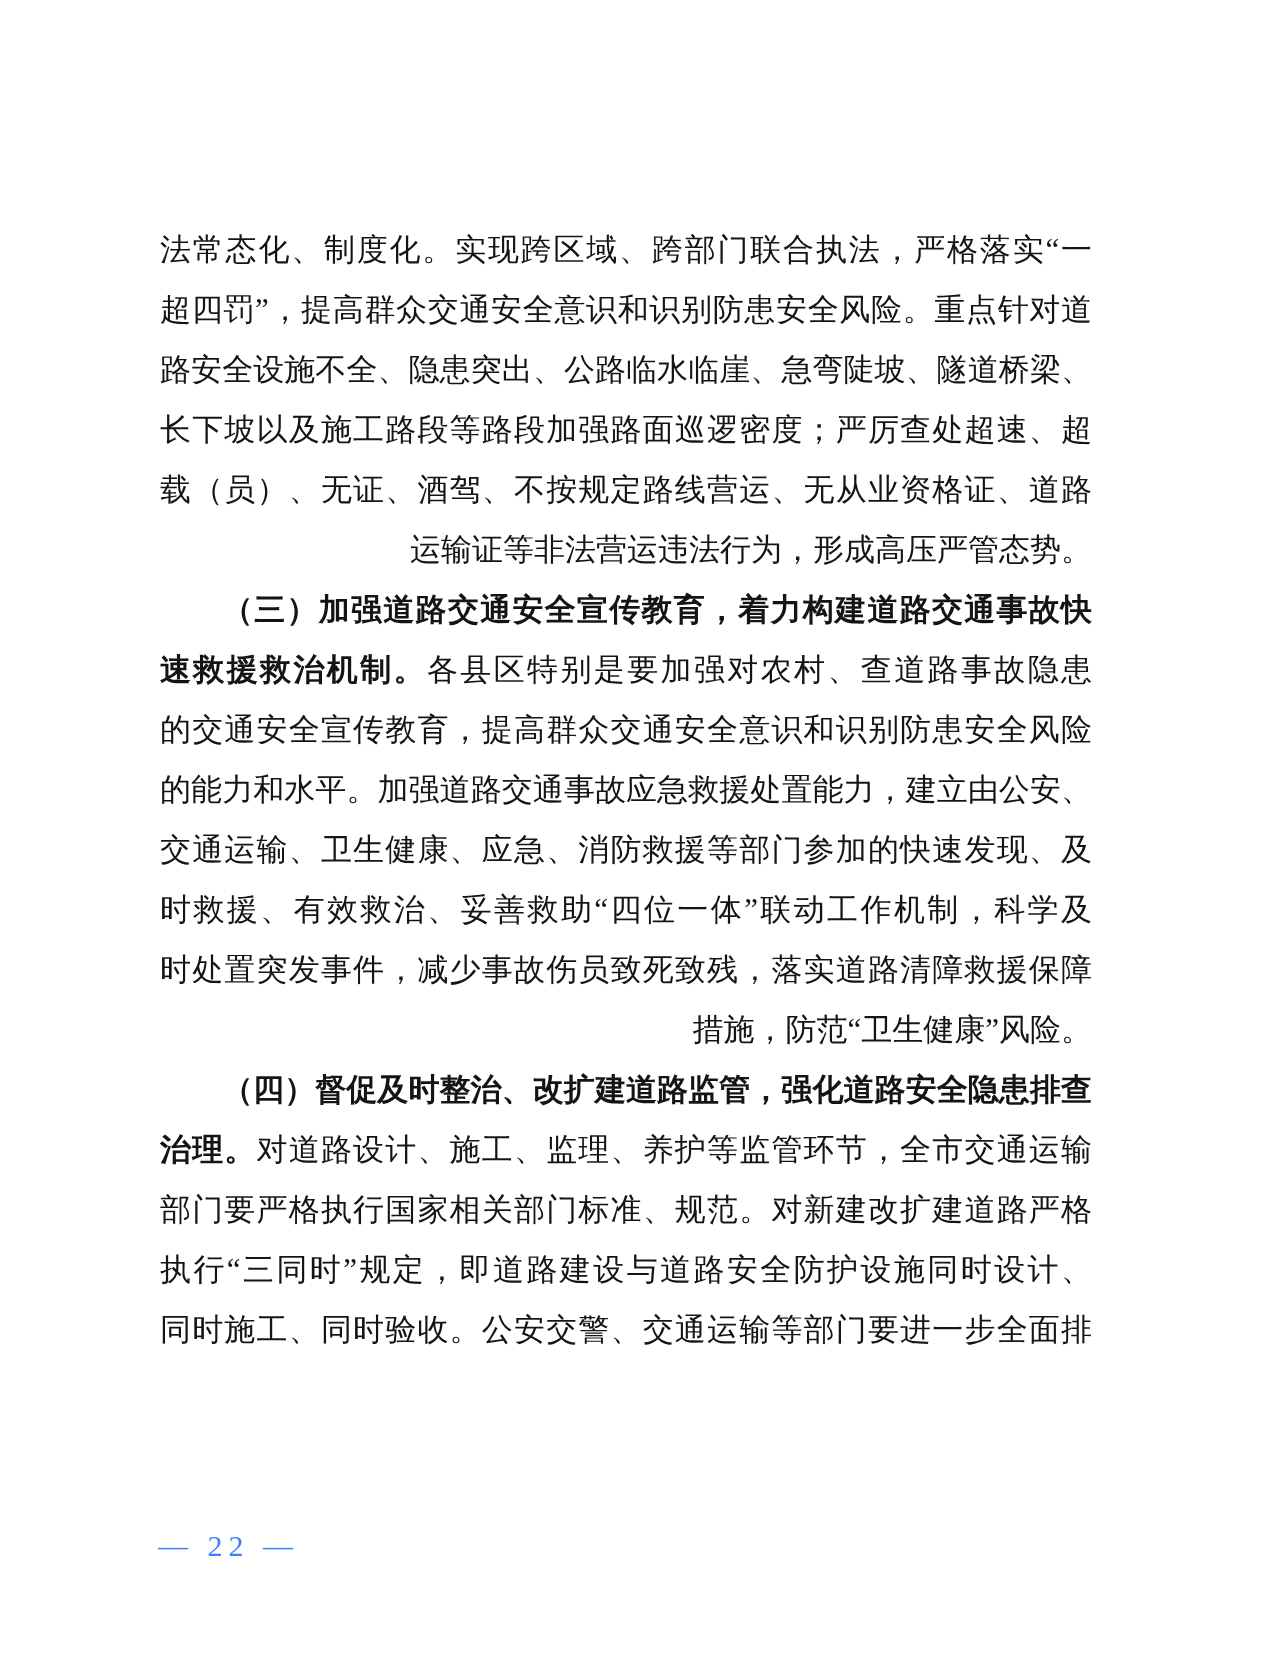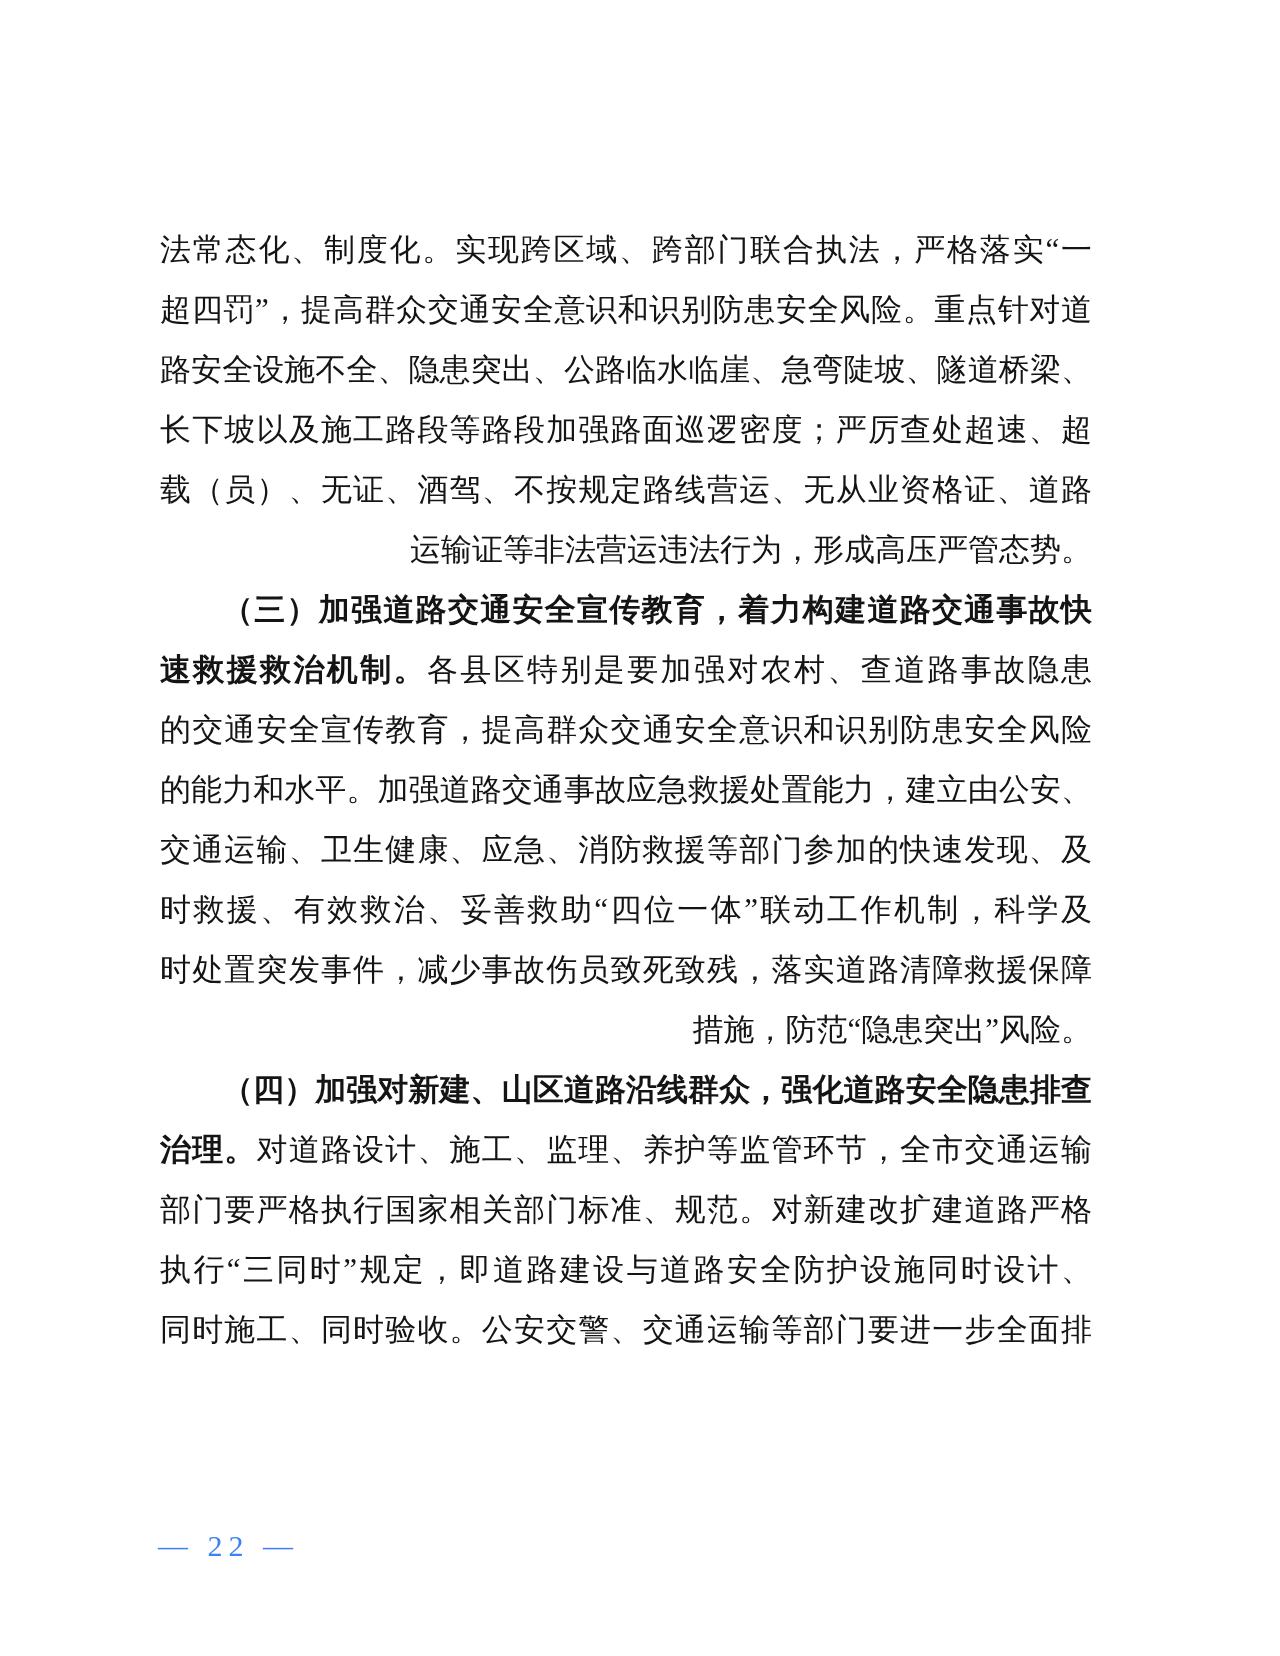--- a/index.html
+++ b/index.html
@@ -65,22 +65,22 @@
       <div class="text-line justify"><span class="seg">长下坡以及施工路段等路段加强路面巡逻密度；严厉查处超速、超</span></div>
       <div class="text-line justify"><span class="seg">载（员）、无证、酒驾、不按规定路线营运、无从业资格证、道路</span></div>
       <div class="text-line"><span class="seg">运输证等非法营运违法行为，形成高压严管态势。</span></div>
       <div class="text-line justify indent"><span class="seg bold">（三）加强道路交通安全宣传教育，着力构建道路交通事故快</span></div>
       <div class="text-line justify"><span class="seg bold">速救援救治机制。</span><span class="seg">各县区特别是要加强对农村、查道路事故隐患</span></div>
       <div class="text-line justify"><span class="seg">的交通安全宣传教育，提高群众交通安全意识和识别防患安全风险</span></div>
       <div class="text-line justify"><span class="seg">的能力和水平。加强道路交通事故应急救援处置能力，建立由公安、</span></div>
       <div class="text-line justify"><span class="seg">交通运输、卫生健康、应急、消防救援等部门参加的快速发现、及</span></div>
       <div class="text-line justify"><span class="seg">时救援、有效救治、妥善救助“四位一体”联动工作机制，科学及</span></div>
       <div class="text-line justify"><span class="seg">时处置突发事件，减少事故伤员致死致残，落实道路清障救援保障</span></div>
-      <div class="text-line"><span class="seg">措施，防范“隐患突出”风险。</span></div>
-      <div class="text-line justify indent"><span class="seg bold">（四）加强对新建、山区道路沿线群众，强化道路安全隐患排查</span></div>
+      <div class="text-line"><span class="seg">措施，防范“卫生健康”风险。</span></div>
+      <div class="text-line justify indent"><span class="seg bold">（四）督促及时整治、改扩建道路监管，强化道路安全隐患排查</span></div>
       <div class="text-line justify"><span class="seg bold">治理。</span><span class="seg">对道路设计、施工、监理、养护等监管环节，全市交通运输</span></div>
       <div class="text-line justify"><span class="seg">部门要严格执行国家相关部门标准、规范。对新建改扩建道路严格</span></div>
       <div class="text-line justify"><span class="seg">执行“三同时”规定，即道路建设与道路安全防护设施同时设计、</span></div>
       <div class="text-line justify"><span class="seg">同时施工、同时验收。公安交警、交通运输等部门要进一步全面排</span></div>
     </main>
   <footer class="page-footer">
     <span>— 22 —</span>
   </footer>
 </div>
 

